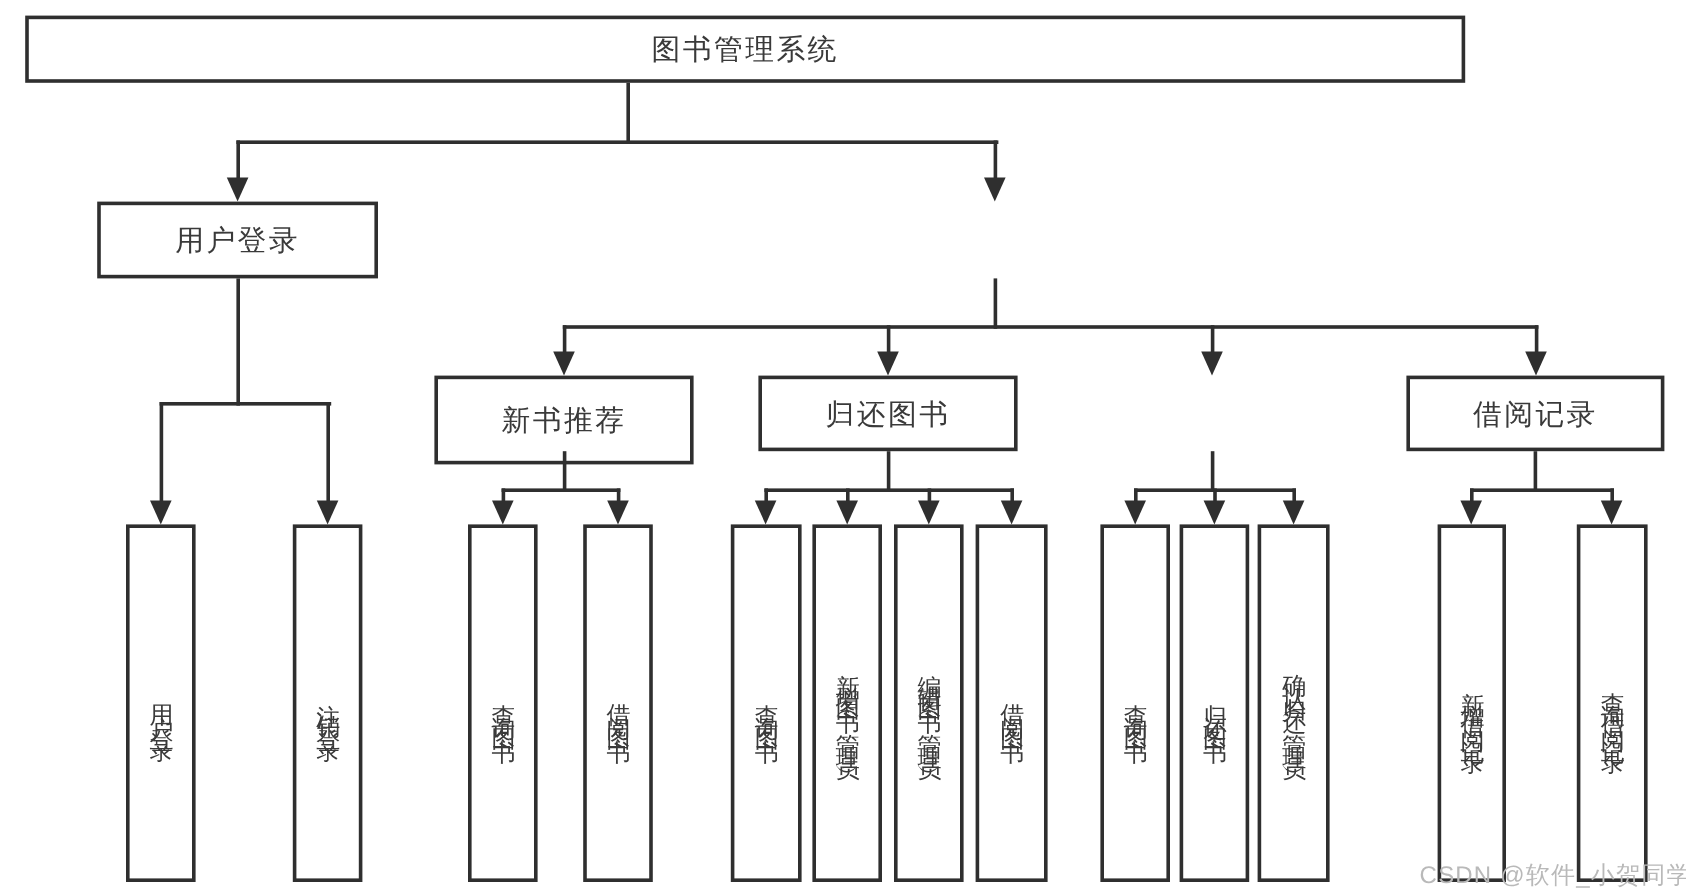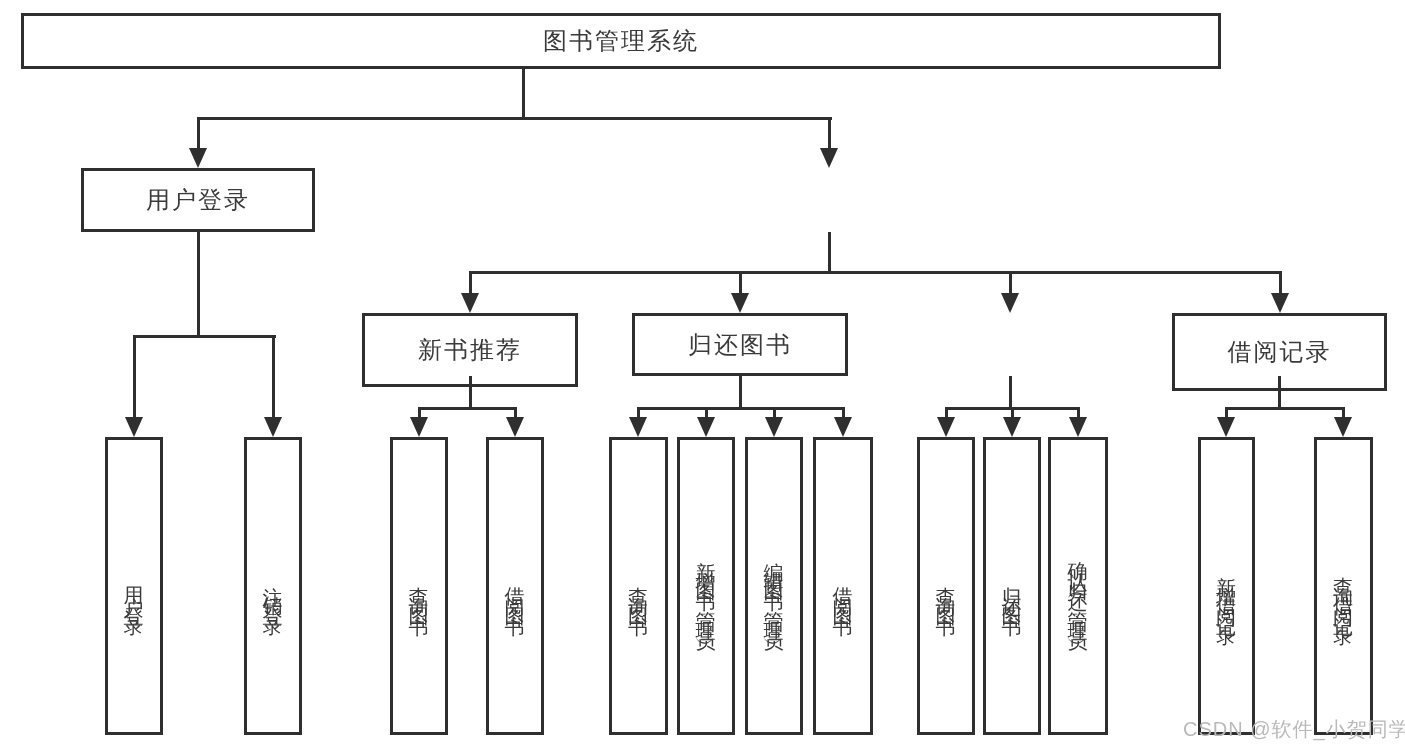--- a/index.html
+++ b/index.html
@@ -75,21 +75,21 @@
   <div class="box" style="left:81px;top:168px;width:234px;height:64px">
     <span class="hlabel">用户登录</span>
   </div>
 
   <div class="box" style="left:362px;top:313px;width:216px;height:74px">
     <span class="hlabel">新书推荐</span>
   </div>
   <div class="box" style="left:632px;top:313px;width:216px;height:63px">
     <span class="hlabel">归还图书</span>
   </div>
-  <div class="box" style="left:1172px;top:313px;width:215px;height:78px">
+  <div class="box" style="left:1172px;top:313px;width:215px;height:63px">
     <span class="hlabel">借阅记录</span>
   </div>
 
   <div class="box" style="left:105px;top:437px;width:58px;height:298px">
     <span class="vtext">用户登录</span>
   </div>
   <div class="box" style="left:244px;top:437px;width:58px;height:298px">
     <span class="vtext">注销登录</span>
   </div>
 

